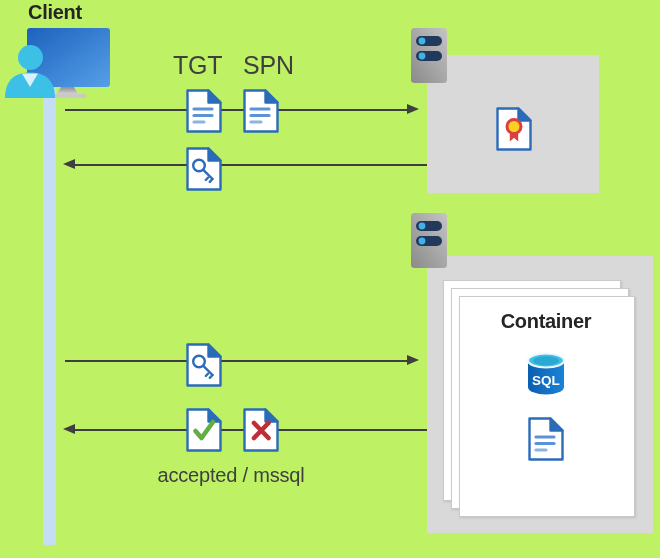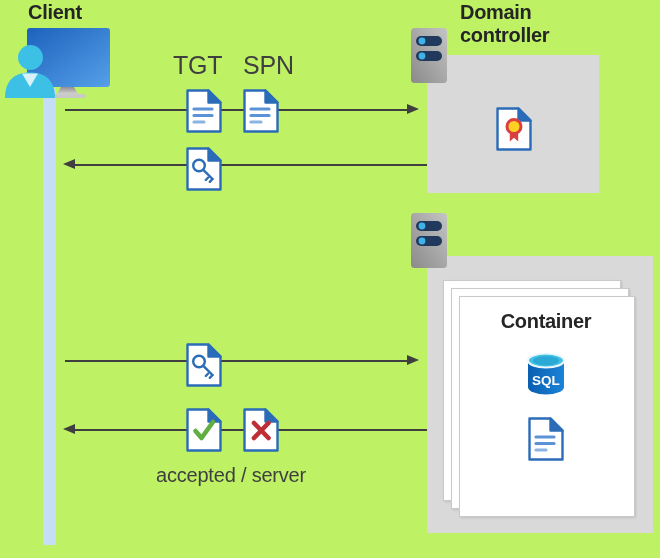--- a/index.html
+++ b/index.html
@@ -60,21 +60,20 @@
         </linearGradient>
       </defs>
       <rect x="1" y="1" width="36" height="55" rx="3.5" fill="url(#srv-grad-1)"></rect>
       <rect x="6" y="9" width="26" height="10" rx="5" fill="#21395c"></rect>
       <circle cx="12" cy="14" r="3.4" fill="#3fb3e8"></circle>
       <rect x="6" y="24" width="26" height="10" rx="5" fill="#21395c"></rect>
       <circle cx="12" cy="29" r="3.4" fill="#3fb3e8"></circle>
     </svg>
   </div>
 
-  <div class="abs heading" style="left:460px;top:1px;width:132px;">Domain controller</div>
 
   <div class="abs" style="left:495px;top:106px;">
     <svg width="38" height="46" viewBox="0 0 38 46">
       <path d="M2.5 2.5 H23.5 L35.5 14.5 V43.5 H2.5 Z" fill="#fff" stroke="#2b6cb8" stroke-width="2.4" stroke-linejoin="round"></path>
       <path d="M23.5 2.5 L35.5 14.5 H23.5 Z" fill="#2b6cb8" stroke="#2b6cb8" stroke-width="2.4" stroke-linejoin="round"></path>
       <path d="M14.8 25 V35.5 L19 31.8 L23.2 35.5 V25 Z" fill="#d8413f"></path>
       <circle cx="19" cy="20.5" r="7" fill="#ffd024" stroke="#d8413f" stroke-width="3"></circle>
     </svg>
   </div>
 
@@ -206,15 +205,15 @@
     <svg width="38" height="46" viewBox="0 0 38 46">
       <path d="M2.5 2.5 H23.5 L35.5 14.5 V43.5 H2.5 Z" fill="#fff" stroke="#2b6cb8" stroke-width="2.4" stroke-linejoin="round"></path>
       <path d="M23.5 2.5 L35.5 14.5 H23.5 Z" fill="#2b6cb8" stroke="#2b6cb8" stroke-width="2.4" stroke-linejoin="round"></path>
       <g stroke="#be2e35" stroke-width="4.6" stroke-linecap="round">
         <path d="M12 16 L26.5 31"></path>
         <path d="M26.5 16 L12 31"></path>
       </g>
     </svg>
   </div>
 
-  <div class="abs plain ctr" style="left:133px;top:464px;width:196px;font-size:20px;">accepted / server</div>
+  <div class="abs plain ctr" style="left:133px;top:464px;width:196px;font-size:20px;">accepted / mssql</div>
 
 </div>
 
 </body></html>

